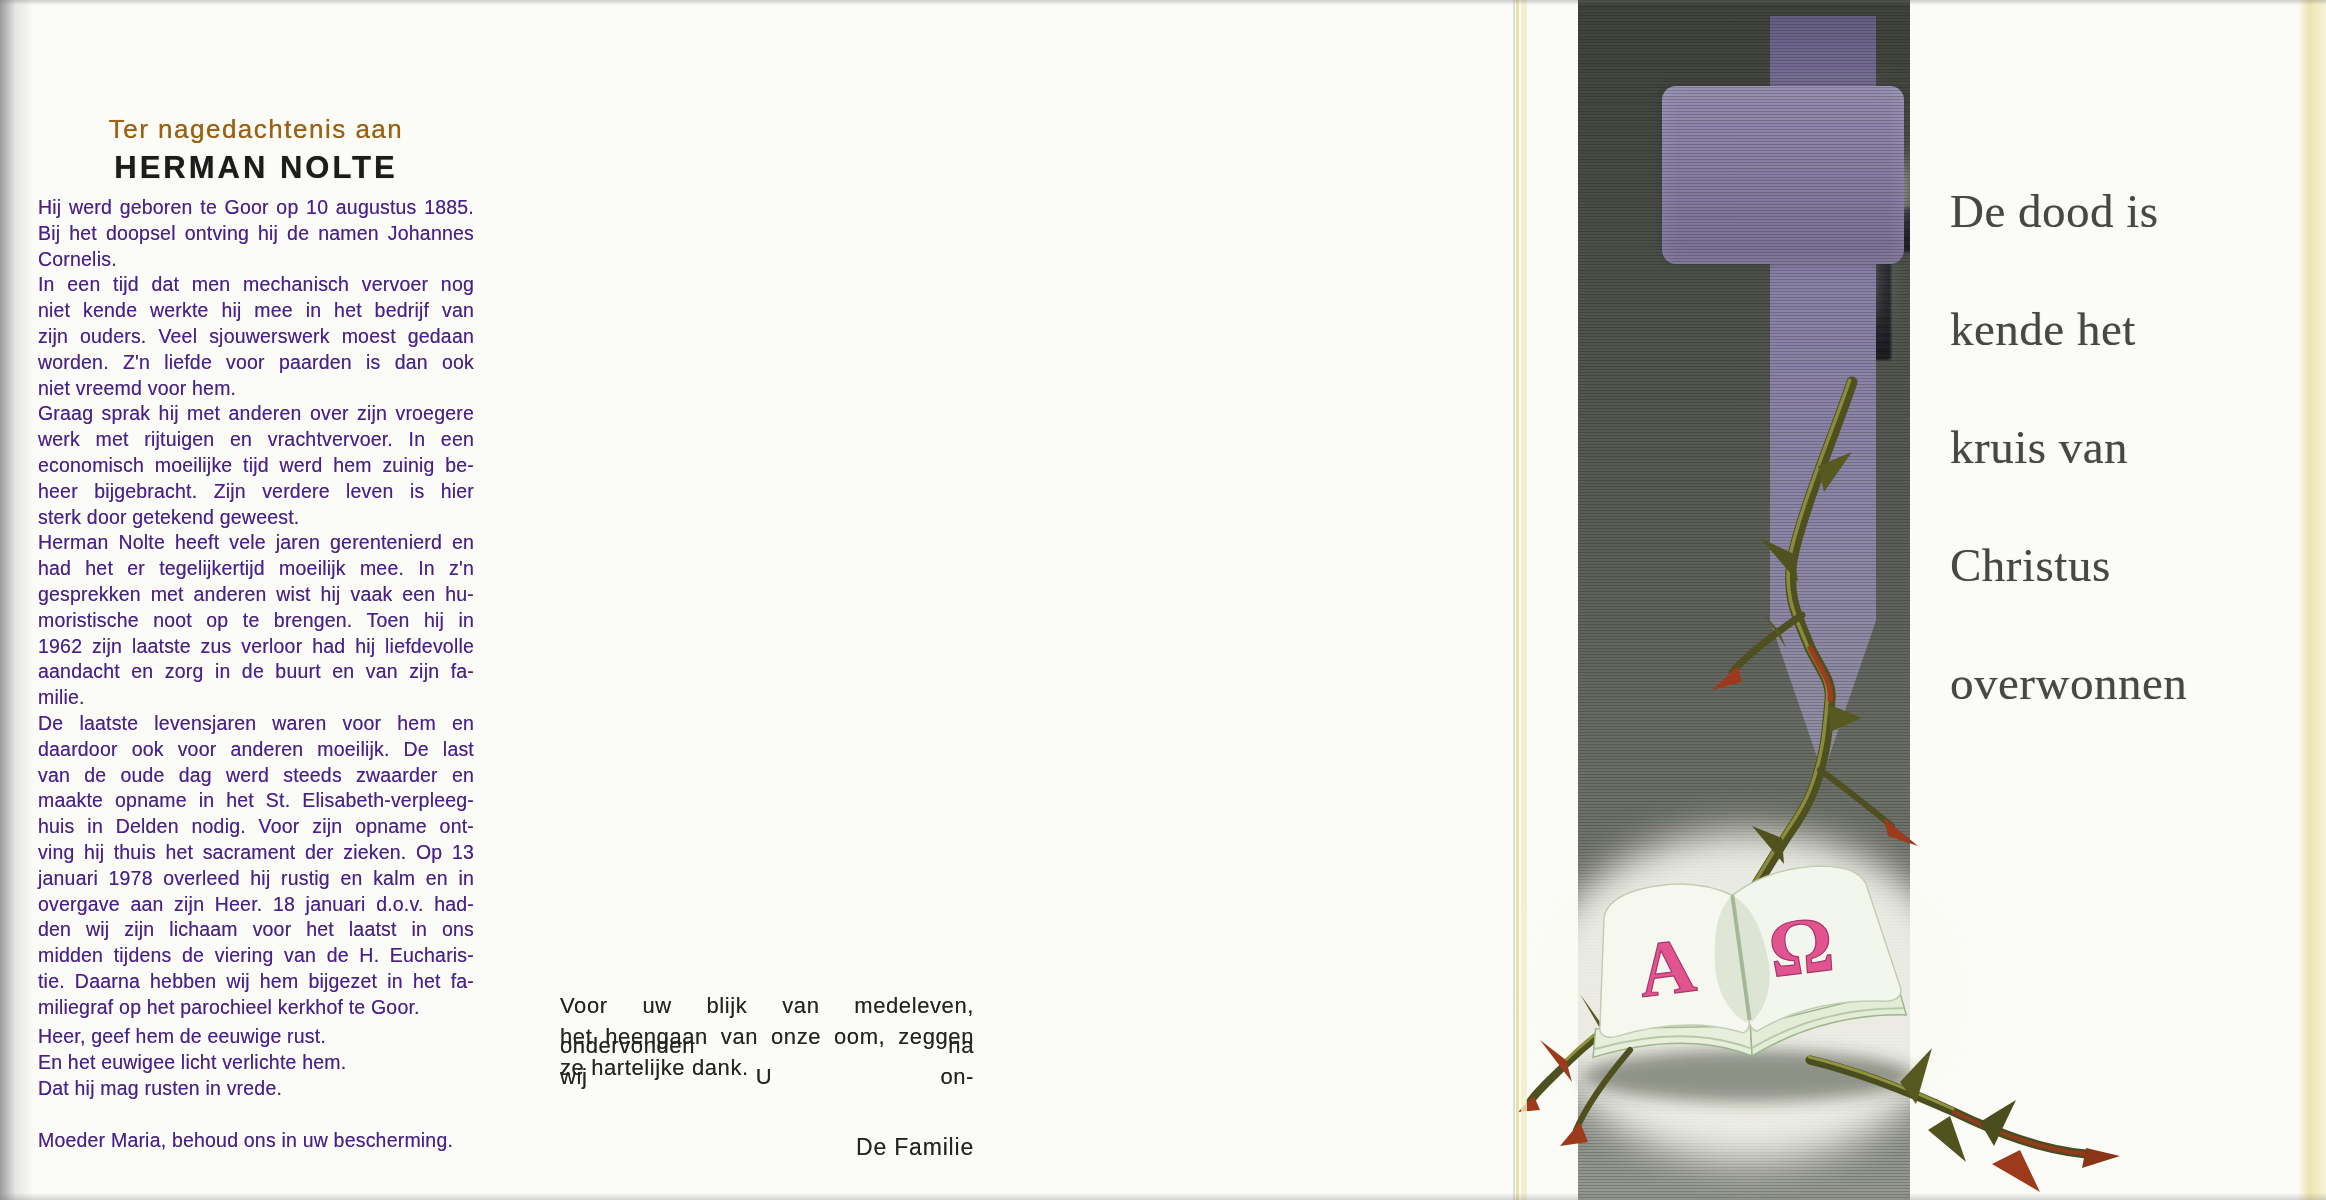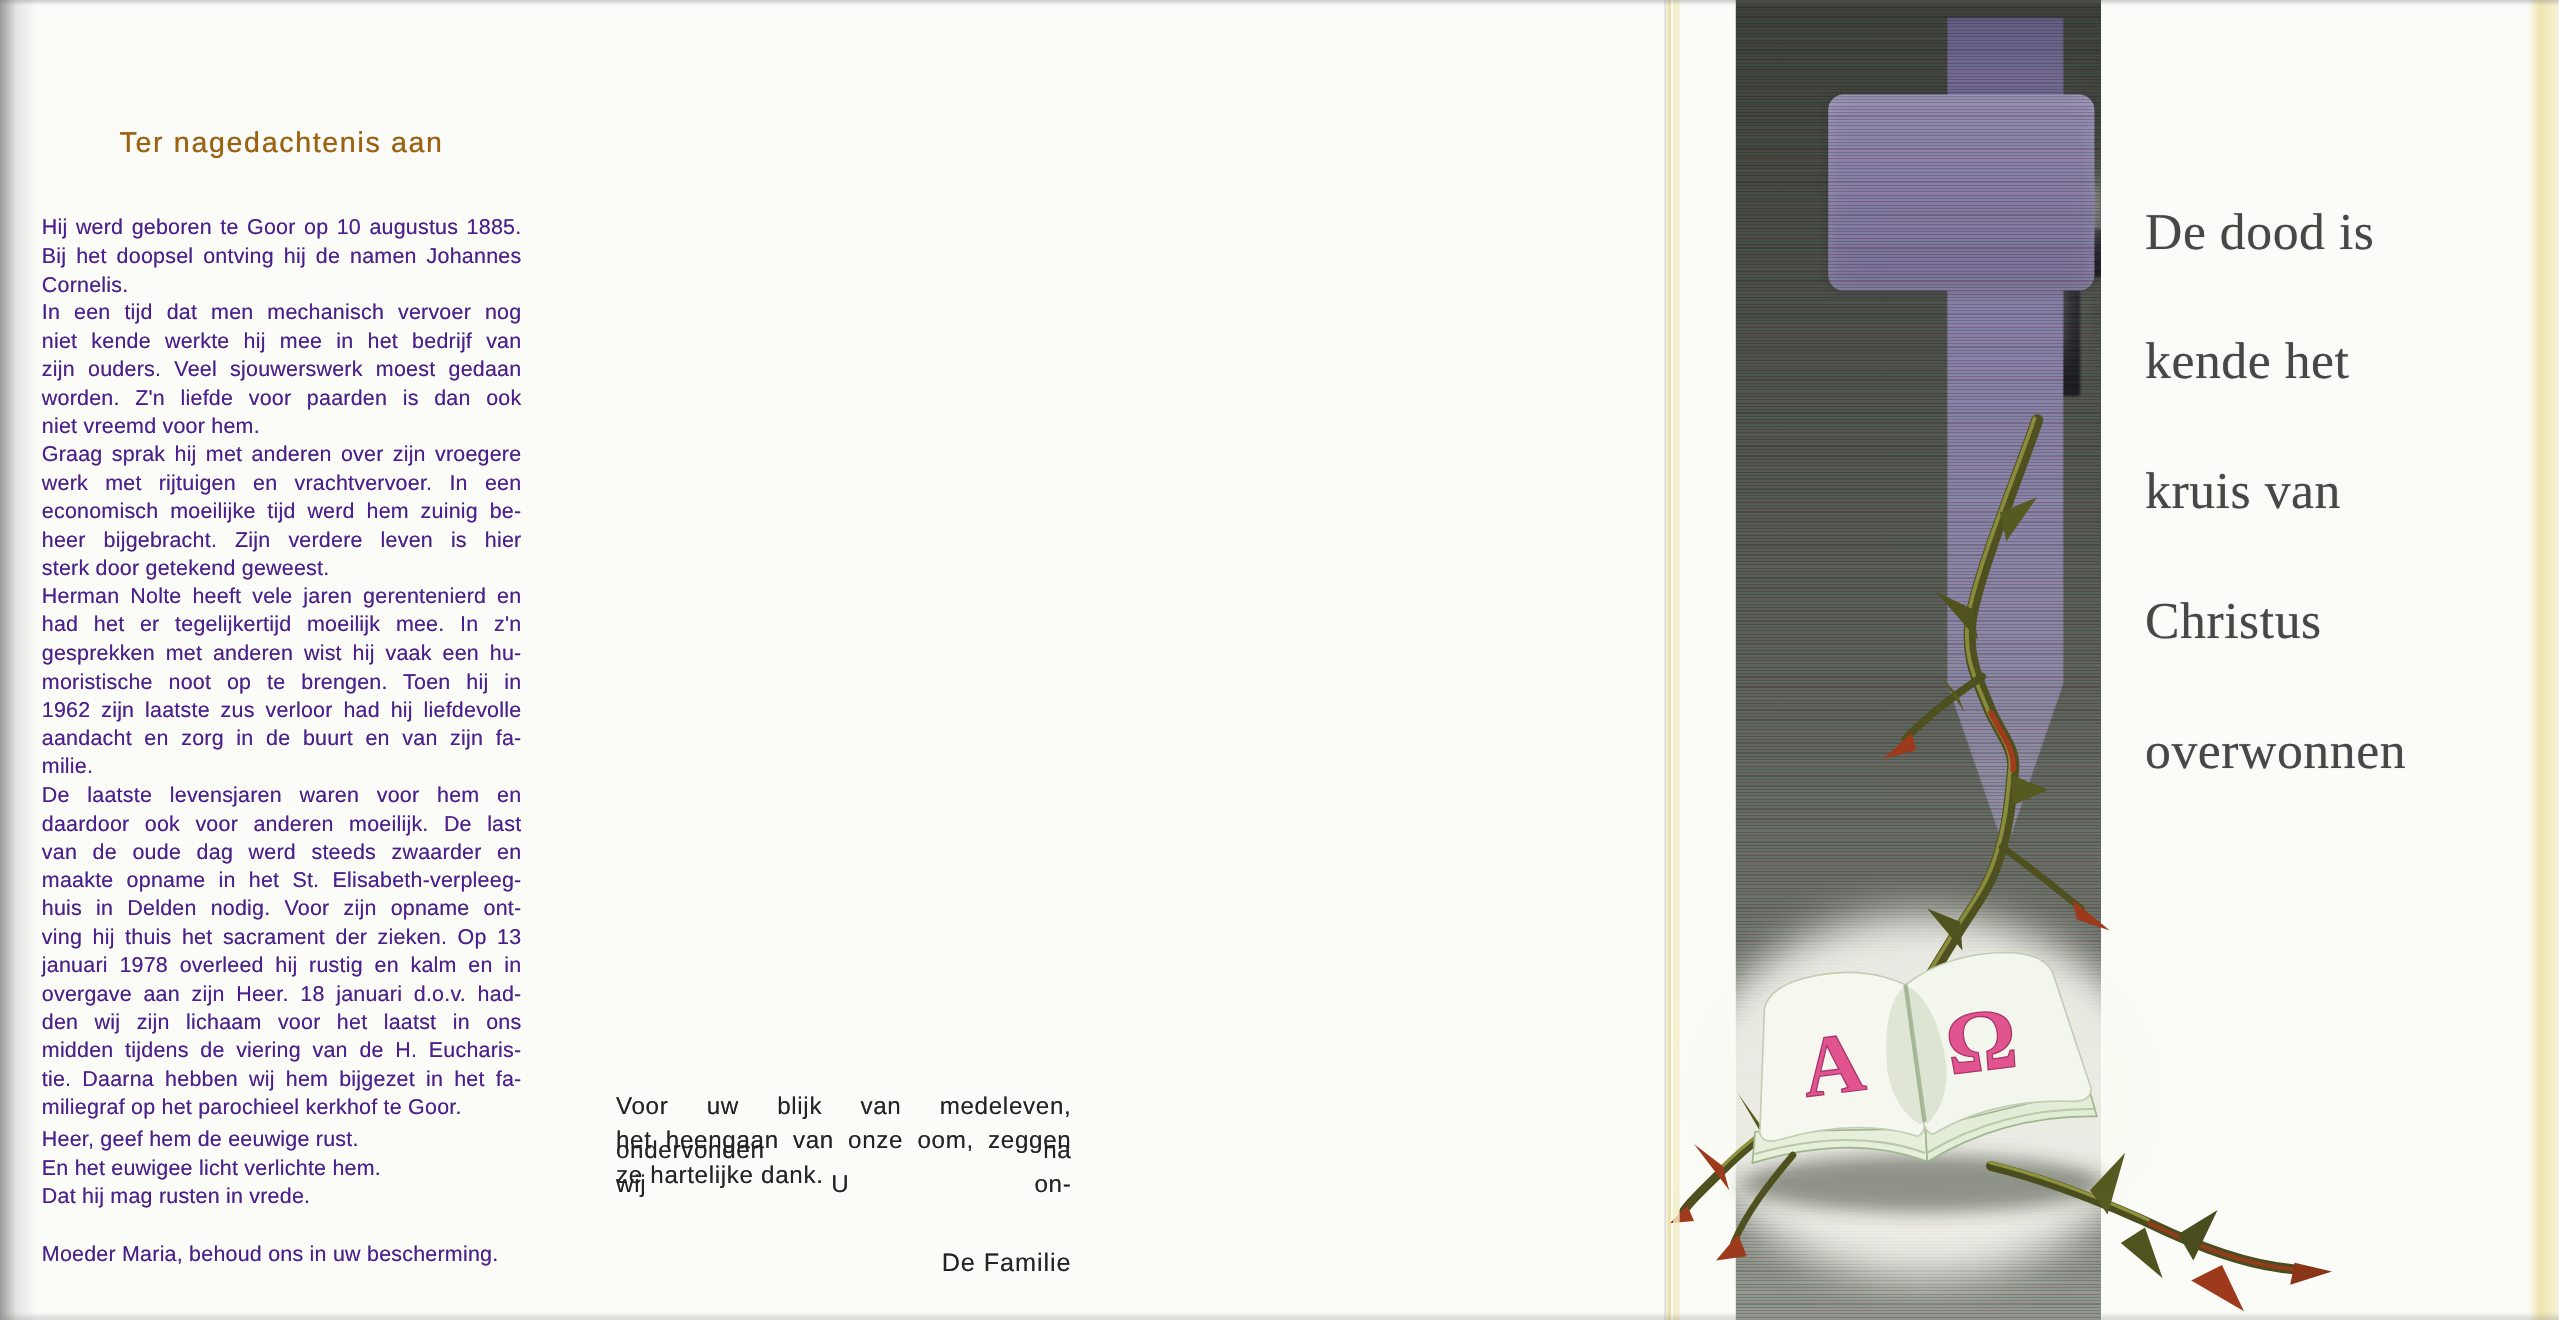--- a/index.html
+++ b/index.html
@@ -93,20 +93,21 @@
     background:linear-gradient(180deg,rgba(120,120,118,.35),rgba(0,0,0,0));}
   #bottom-shadow{position:absolute;left:0;top:1193px;width:2326px;height:7px;z-index:21;
     background:linear-gradient(0deg,rgba(120,120,118,.30),rgba(0,0,0,0));}
 </style>
 </head>
 <body>
 
 <div id="canvas">
 
   <div class="hdr-small">Ter nagedachtenis aan</div>
+  <div class="hdr-name">HERMAN NOLTE</div>
 
   <div id="body-block" class="bodytxt">
     <div class="ln j">Hij werd geboren te Goor op 10 augustus 1885.</div>
     <div class="ln j">Bij het doopsel ontving hij de namen Johannes</div>
     <div class="ln">Cornelis.</div>
     <div class="ln j">In een tijd dat men mechanisch vervoer nog</div>
     <div class="ln j">niet kende werkte hij mee in het bedrijf van</div>
     <div class="ln j">zijn ouders. Veel sjouwerswerk moest gedaan</div>
     <div class="ln j">worden. Z'n liefde voor paarden is dan ook</div>
     <div class="ln">niet vreemd voor hem.</div>

